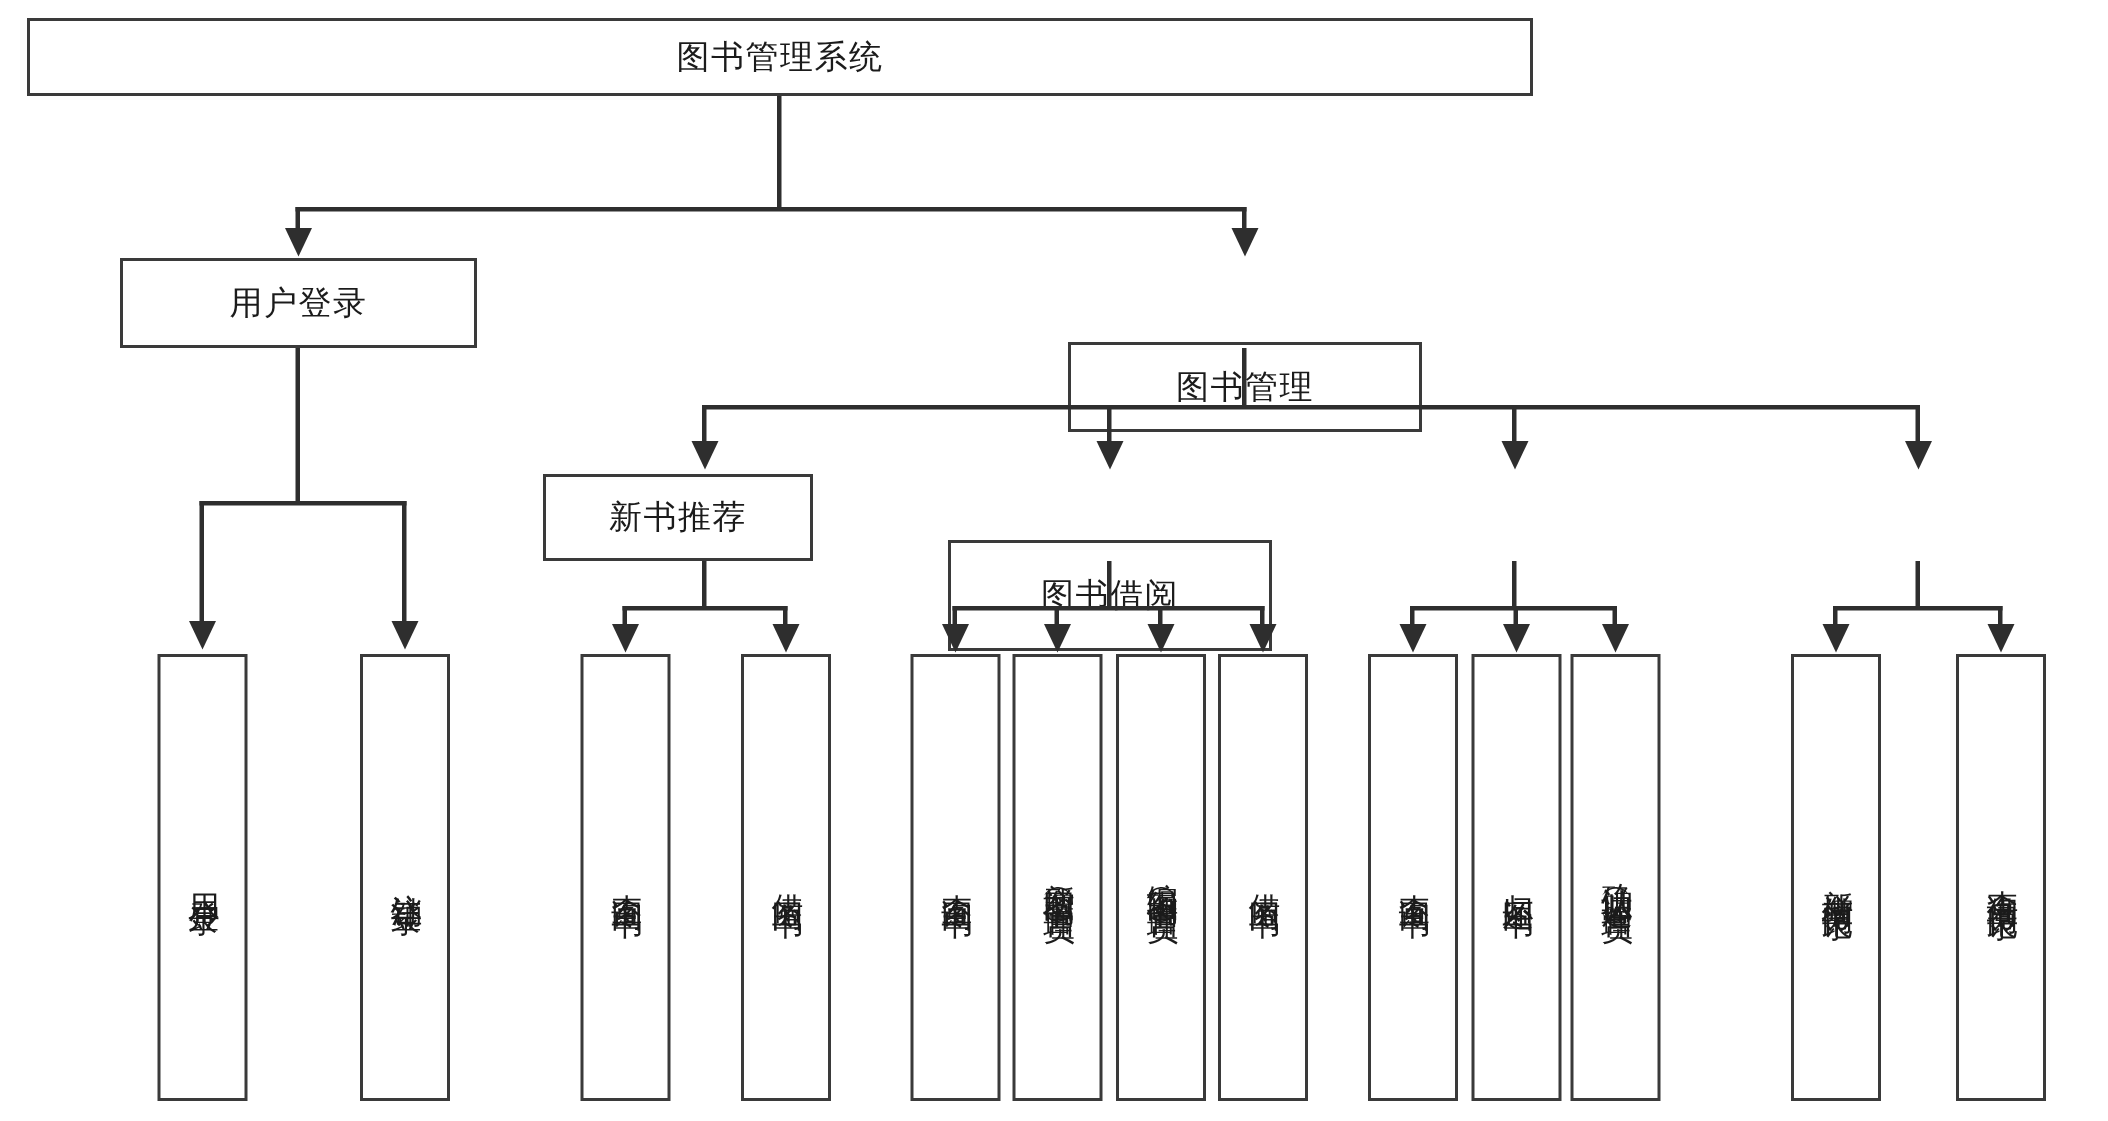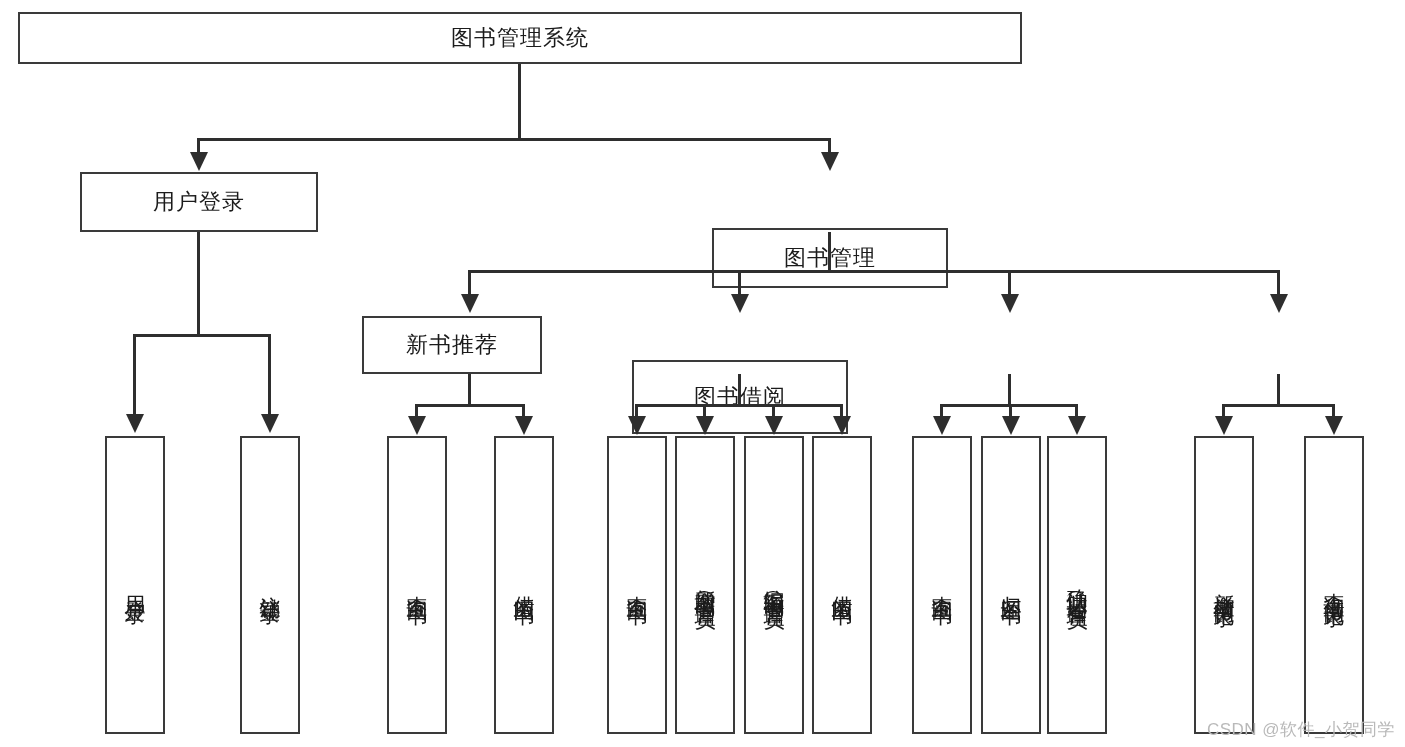--- a/index.html
+++ b/index.html
@@ -192,15 +192,14 @@
   <div class="edge v" style="left:1332px; top:404px; width:3px; height:16px;"></div>
   <div class="arrow" style="left:1325px; top:416px;"></div>
 
   <div class="node vert" style="left:1194px; top:436px; width:60px; height:298px;">
     <span class="vtext">新增借阅记录</span>
   </div>
   <div class="node vert" style="left:1304px; top:436px; width:60px; height:298px;">
     <span class="vtext">查询借阅记录</span>
   </div>
 
-  <div id="watermark">CSDN @软件_小贺同学</div>
 
 </div>
 
 </body></html>

